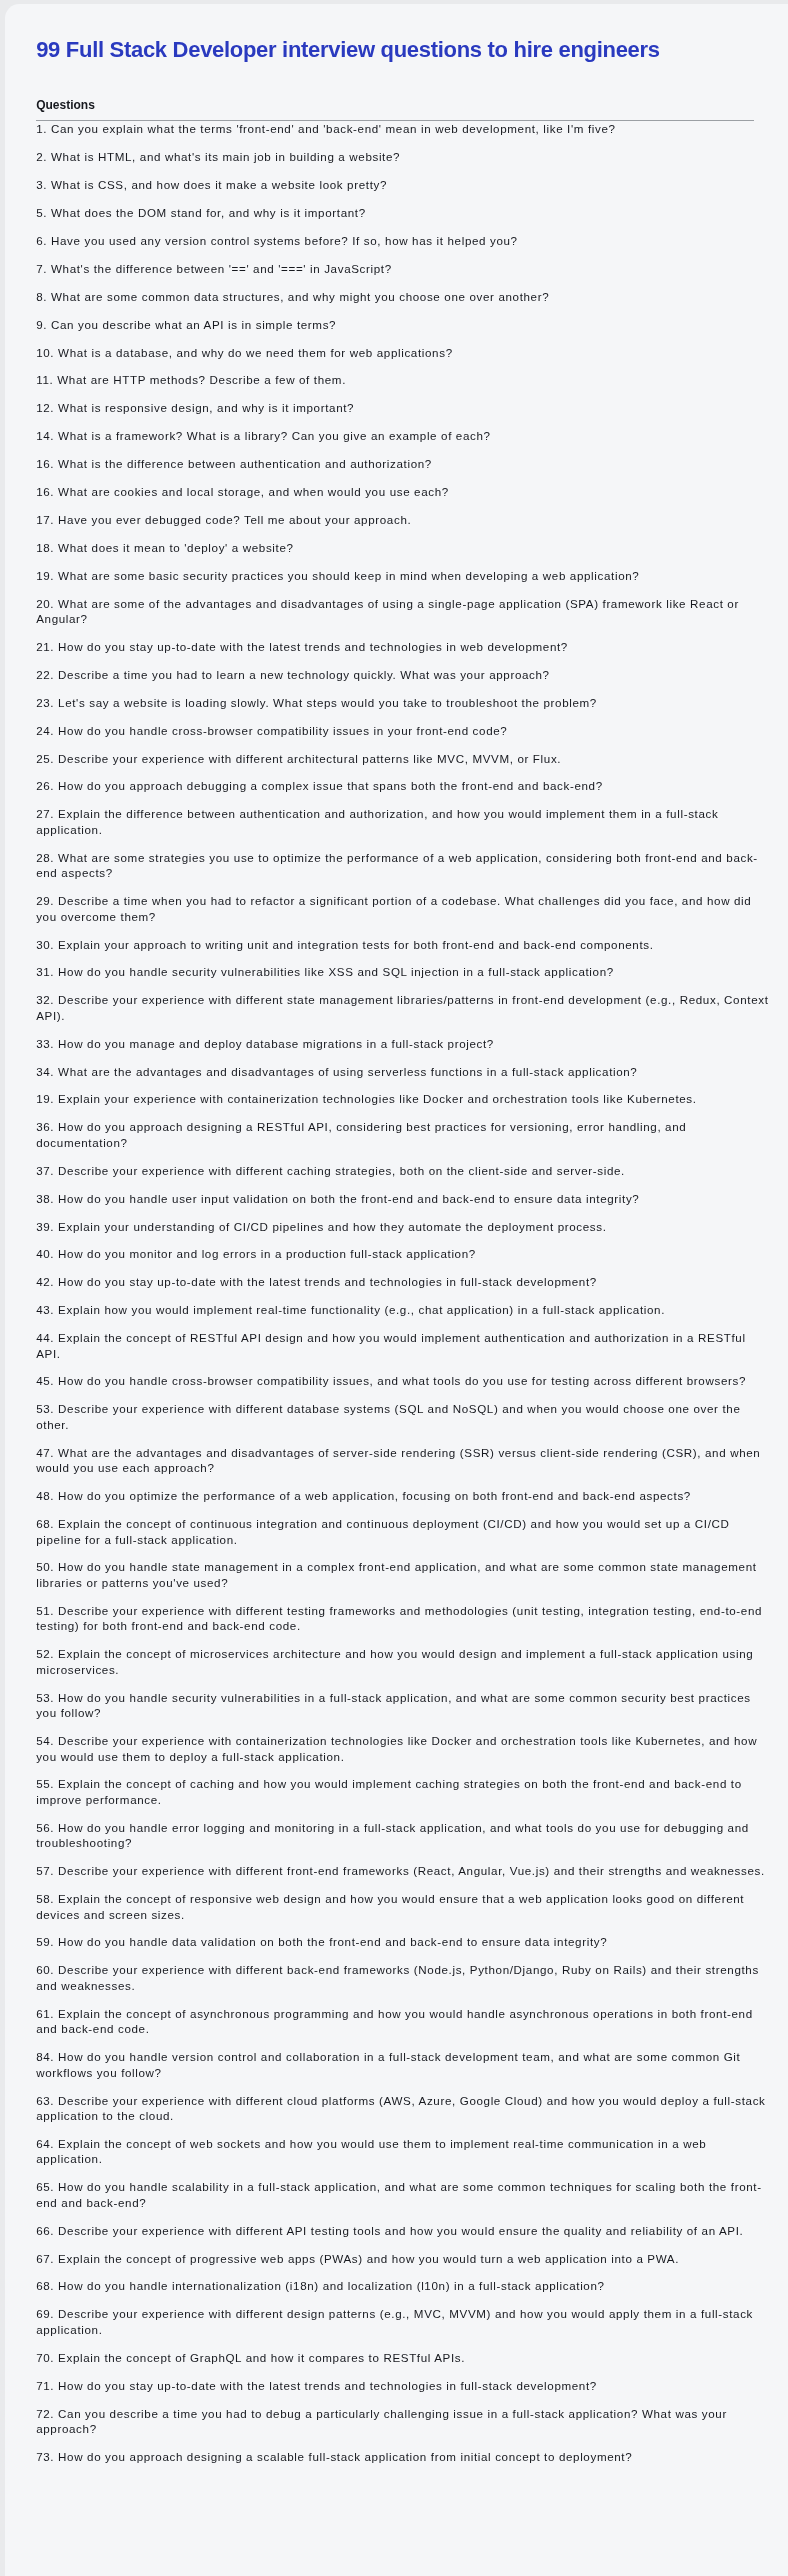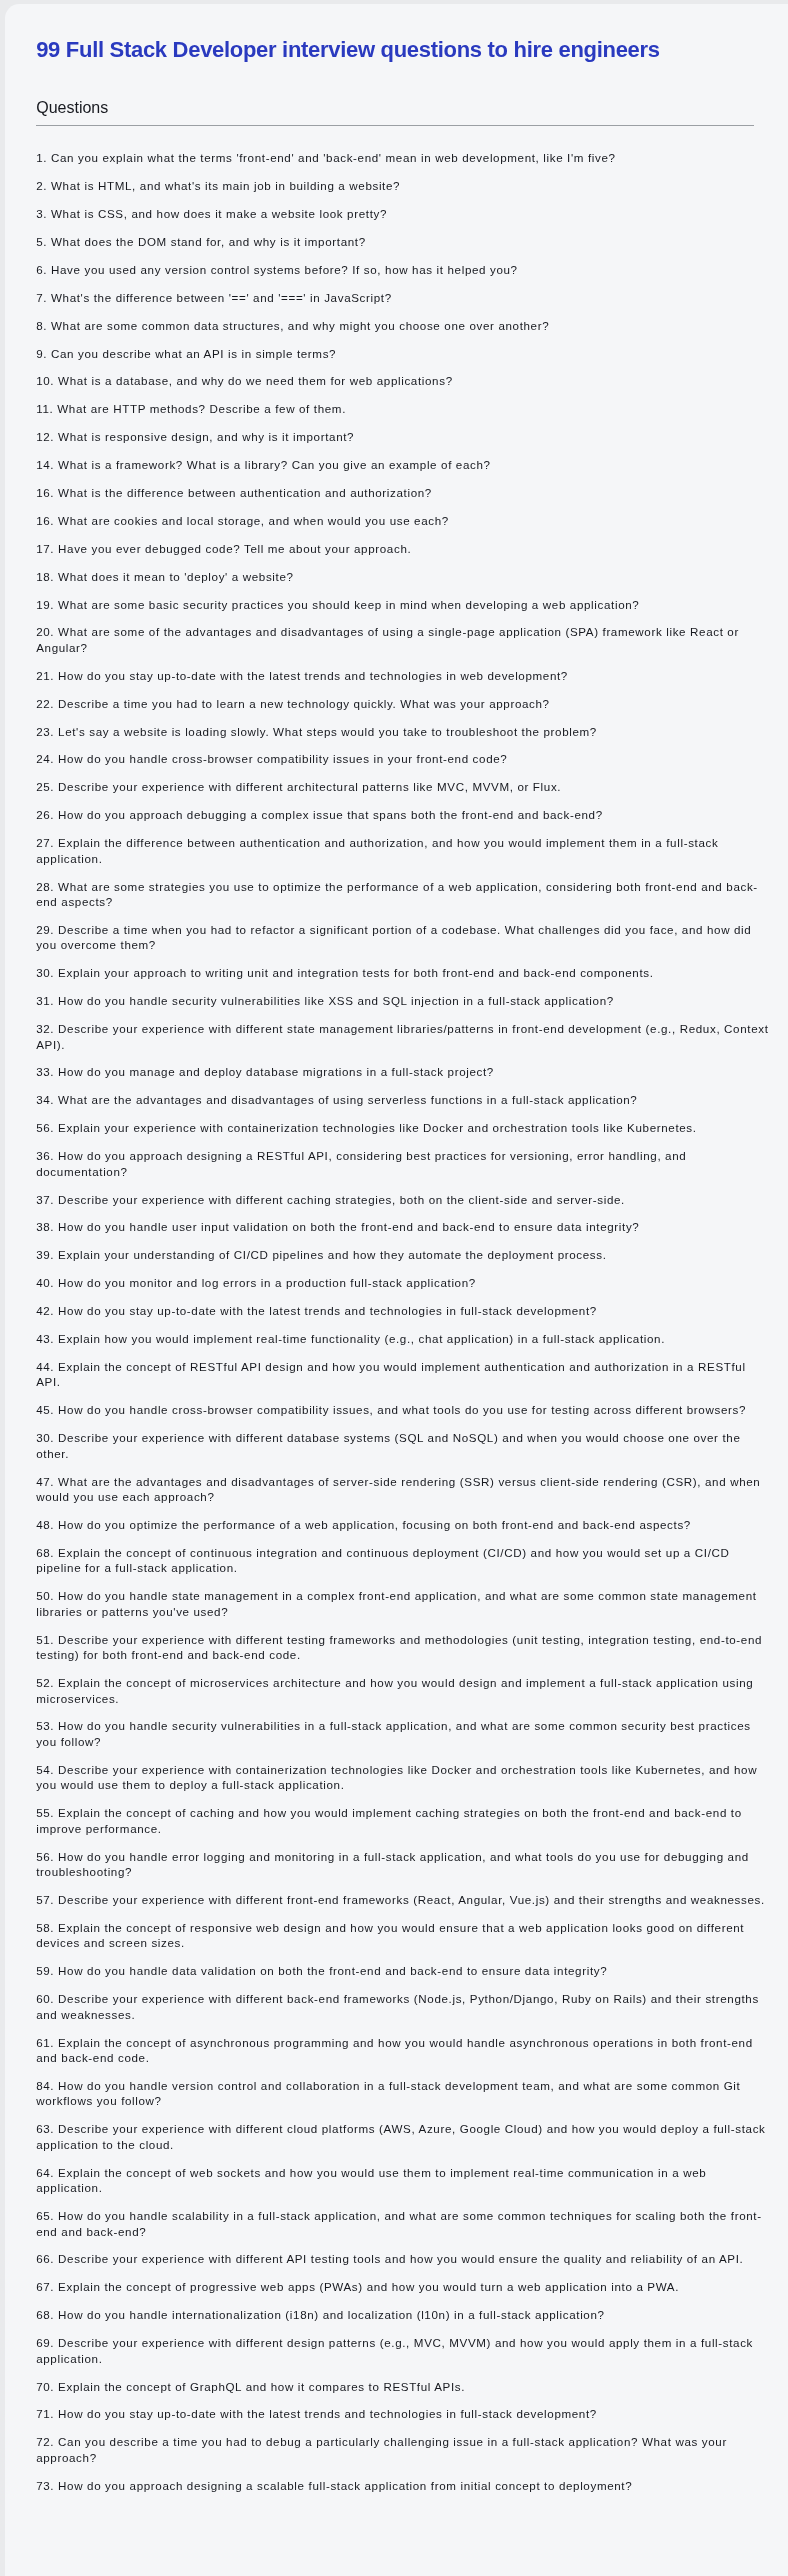--- a/index.html
+++ b/index.html
@@ -28,33 +28,32 @@
   .page-title {
     margin: 0 0 36px 0;
     font-size: 22px;
     font-weight: bold;
     letter-spacing: -0.3px;
     color: var(--accent, #2a3abf);
     line-height: 1.15;
   }
   .section-heading {
     margin: 0 0 7.7px 0;
-    font-size: 16px;
-    font-weight: normal;
+    font-size: 12px;
+    font-weight: bold;
     color: var(--body-text, #17191f);
     line-height: 1.2;
   }
   .divider {
     border: none;
     border-top: 1px solid #9b9fa4;
     margin: 0;
     width: 718px;
   }
   .question-list {
-    margin-top: 24px;
     width: 734px;
   }
   .question {
     margin: 0 0 12.4px 0;
     font-size: 11.6px;
     line-height: 15.5px;
     letter-spacing: 0.055em;
     color: var(--body-text, #17191f);
   }
 </style>
@@ -94,31 +93,31 @@
       <p class="question">25. Describe your experience with different architectural patterns like MVC, MVVM, or Flux.</p>
       <p class="question">26. How do you approach debugging a complex issue that spans both the front-end and back-end?</p>
       <p class="question">27. Explain the difference between authentication and authorization, and how you would implement them in a full-stack application.</p>
       <p class="question">28. What are some strategies you use to optimize the performance of a web application, considering both front-end and back-end aspects?</p>
       <p class="question">29. Describe a time when you had to refactor a significant portion of a codebase. What challenges did you face, and how did you overcome them?</p>
       <p class="question">30. Explain your approach to writing unit and integration tests for both front-end and back-end components.</p>
       <p class="question">31. How do you handle security vulnerabilities like XSS and SQL injection in a full-stack application?</p>
       <p class="question">32. Describe your experience with different state management libraries/patterns in front-end development (e.g., Redux, Context API).</p>
       <p class="question">33. How do you manage and deploy database migrations in a full-stack project?</p>
       <p class="question">34. What are the advantages and disadvantages of using serverless functions in a full-stack application?</p>
-      <p class="question">56. Explain your experience with containerization technologies like Docker and orchestration tools like Kubernetes.</p>
+      <p class="question">19. Explain your experience with containerization technologies like Docker and orchestration tools like Kubernetes.</p>
       <p class="question">36. How do you approach designing a RESTful API, considering best practices for versioning, error handling, and documentation?</p>
       <p class="question">37. Describe your experience with different caching strategies, both on the client-side and server-side.</p>
       <p class="question">38. How do you handle user input validation on both the front-end and back-end to ensure data integrity?</p>
       <p class="question">39. Explain your understanding of CI/CD pipelines and how they automate the deployment process.</p>
       <p class="question">40. How do you monitor and log errors in a production full-stack application?</p>
       <p class="question">42. How do you stay up-to-date with the latest trends and technologies in full-stack development?</p>
       <p class="question">43. Explain how you would implement real-time functionality (e.g., chat application) in a full-stack application.</p>
       <p class="question">44. Explain the concept of RESTful API design and how you would implement authentication and authorization in a RESTful API.</p>
       <p class="question">45. How do you handle cross-browser compatibility issues, and what tools do you use for testing across different browsers?</p>
-      <p class="question">30. Describe your experience with different database systems (SQL and NoSQL) and when you would choose one over the other.</p>
+      <p class="question">53. Describe your experience with different database systems (SQL and NoSQL) and when you would choose one over the other.</p>
       <p class="question">47. What are the advantages and disadvantages of server-side rendering (SSR) versus client-side rendering (CSR), and when would you use each approach?</p>
       <p class="question">48. How do you optimize the performance of a web application, focusing on both front-end and back-end aspects?</p>
       <p class="question">68. Explain the concept of continuous integration and continuous deployment (CI/CD) and how you would set up a CI/CD pipeline for a full-stack application.</p>
       <p class="question">50. How do you handle state management in a complex front-end application, and what are some common state management libraries or patterns you've used?</p>
       <p class="question">51. Describe your experience with different testing frameworks and methodologies (unit testing, integration testing, end-to-end testing) for both front-end and back-end code.</p>
       <p class="question">52. Explain the concept of microservices architecture and how you would design and implement a full-stack application using microservices.</p>
       <p class="question">53. How do you handle security vulnerabilities in a full-stack application, and what are some common security best practices you follow?</p>
       <p class="question">54. Describe your experience with containerization technologies like Docker and orchestration tools like Kubernetes, and how you would use them to deploy a full-stack application.</p>
       <p class="question">55. Explain the concept of caching and how you would implement caching strategies on both the front-end and back-end to improve performance.</p>
       <p class="question">56. How do you handle error logging and monitoring in a full-stack application, and what tools do you use for debugging and troubleshooting?</p>

